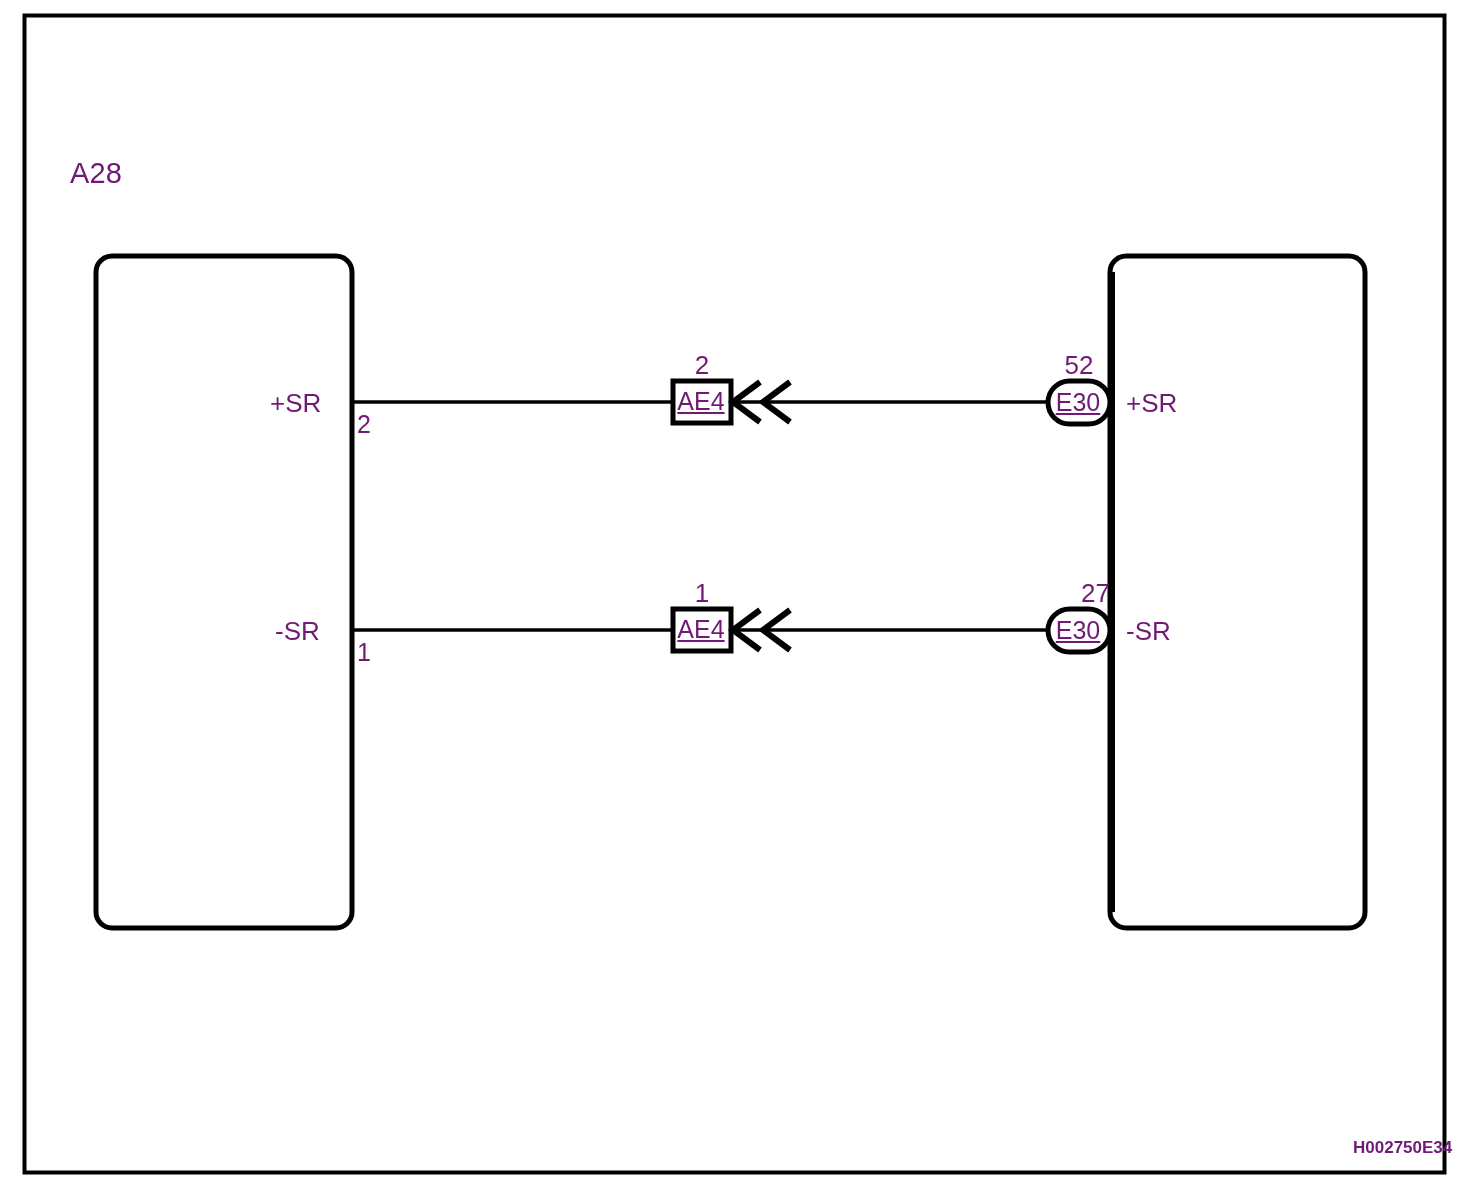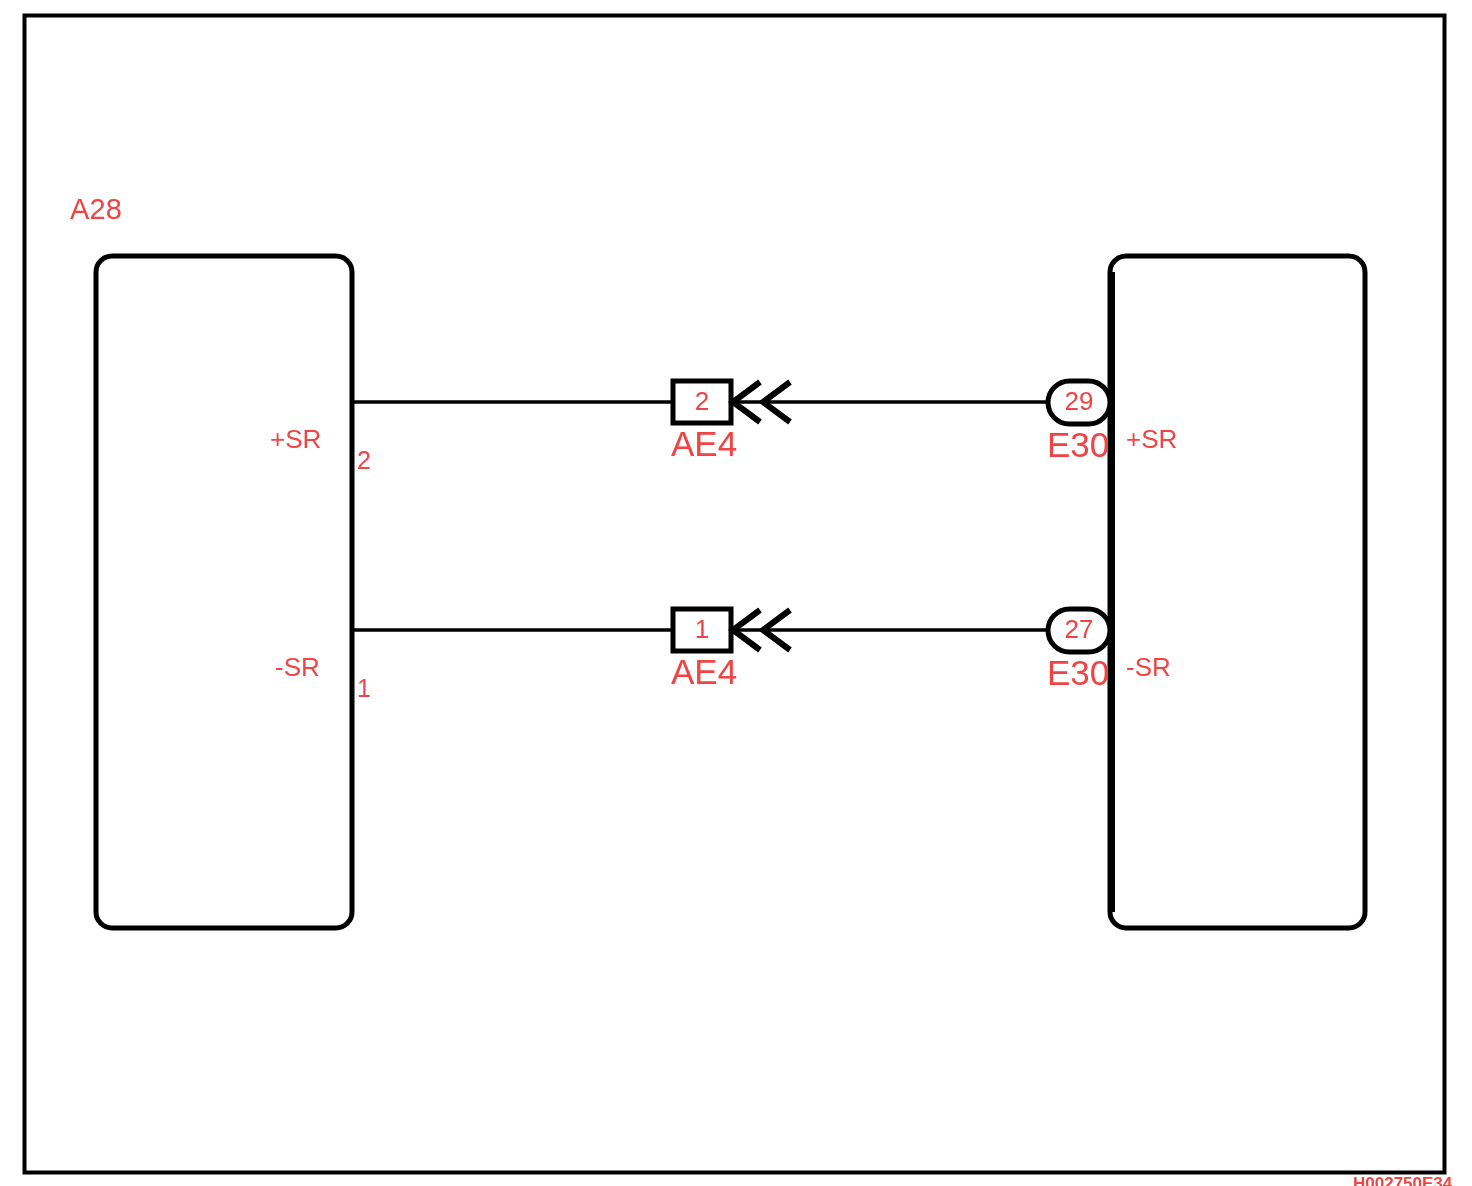--- a/index.html
+++ b/index.html
@@ -17,41 +17,41 @@
     background: #ffffff;
     overflow: hidden;
   }
   #page svg {
     position: absolute;
     left: 0;
     top: 0;
   }
   .txt {
     position: absolute;
-    color: #ef4444;
+    color: #701a75;
     white-space: pre;
     line-height: 1.18;
-    margin-top: 36px;
   }
   .label-title {
     font-size: 29px;
     letter-spacing: 0.1px;
   }
   .pin-name {
     font-size: 26px;
     text-align: right;
   }
   .pin-num {
     font-size: 25px;
   }
   .conn-num {
     font-size: 26px;
   }
   .conn-code {
-    font-size: 35px;
+    font-size: 25px;
+    text-decoration: underline;
   }
   .doc-code {
     font-size: 17px;
     font-family: "Liberation Sans", sans-serif;
   }
   .center {
     text-align: center;
   }
 </style>
 </head>
@@ -98,23 +98,23 @@
 
   <div class="txt pin-name" style="left:275px; top:616px;">-SR</div>
   <div class="txt pin-num" style="left:357px; top:638px;">1</div>
 
   <div class="txt conn-num center" style="left:672px; top:350px; width:60px;">2</div>
   <div class="txt conn-code center" style="left:671px; top:387px; width:60px;">AE4</div>
 
   <div class="txt conn-num center" style="left:672px; top:578px; width:60px;">1</div>
   <div class="txt conn-code center" style="left:671px; top:615px; width:60px;">AE4</div>
 
-  <div class="txt conn-num center" style="left:1048px; top:350px; width:62px;">29</div>
+  <div class="txt conn-num center" style="left:1048px; top:350px; width:62px;">52</div>
   <div class="txt conn-code center" style="left:1047px; top:388px; width:62px;">E30</div>
   <div class="txt pin-name" style="left:1126px; top:388px;">+SR</div>
 
-  <div class="txt conn-num center" style="left:1048px; top:578px; width:62px;">27</div>
+  <div class="txt conn-num center" style="left:1048px; top:578px; width:62px;text-align:right;">27</div>
   <div class="txt conn-code center" style="left:1047px; top:616px; width:62px;">E30</div>
   <div class="txt pin-name" style="left:1126px; top:616px;">-SR</div>
 
   <div class="txt doc-code" style="left:1353px; top:1138px;font-weight:bold;">H002750E34</div>
 
 </div>
 
 </body></html>

